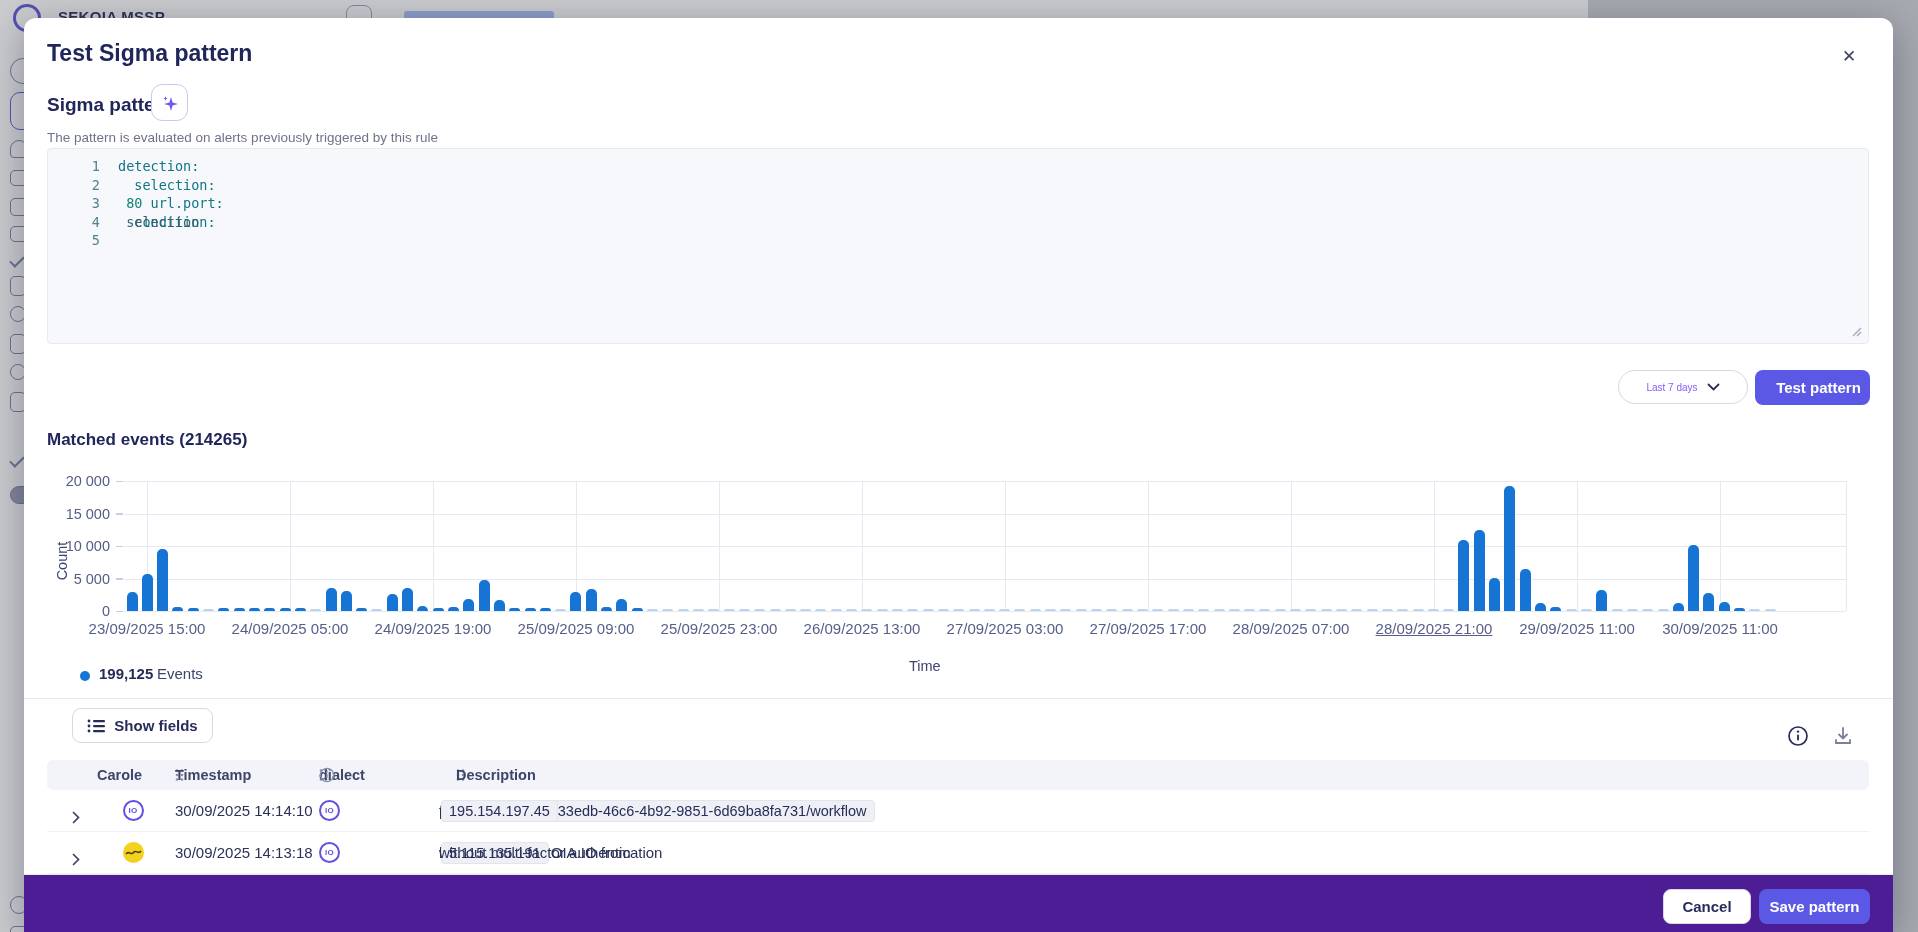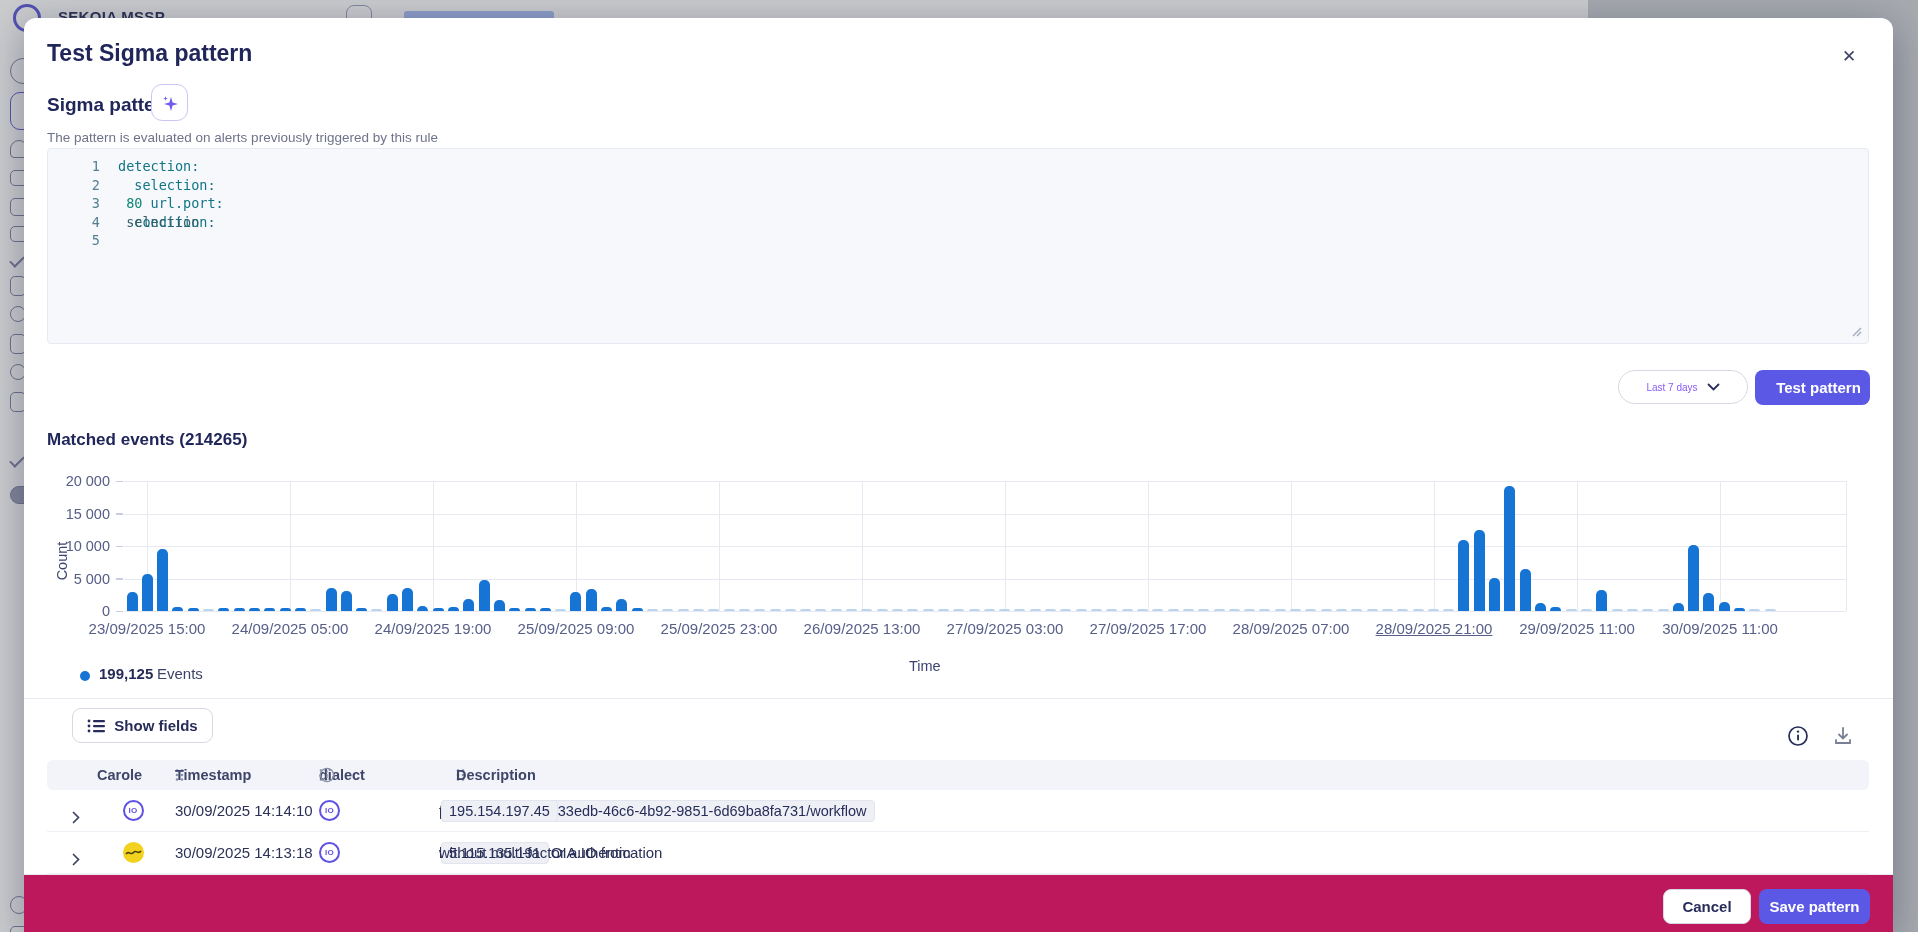--- a/index.html
+++ b/index.html
@@ -88,21 +88,21 @@
   .t-row .c3 { padding-left:6px; }
   .chip { display:inline-block; background:#eef0f6; border:1px solid #e3e5ee; border-radius:4px; padding:2px 7px; margin:0 2px;
           font-size:14.5px; color:#272d58; }
   .desc { gap:0; }
   .io-badge { width:21px; height:21px; border-radius:50%; border:2px solid #5f51e2; color:#5f51e2; font-size:8px; font-weight:700;
               display:flex; align-items:center; justify-content:center; letter-spacing:.4px; background:#fff; flex:0 0 auto; }
   .avatar { width:21px; height:21px; border-radius:50%; background:#f2d11f; flex:0 0 auto; position:relative; overflow:hidden; }
   .expander { background:transparent; border:none; cursor:pointer; width:26px; height:26px; position:static; }
 
   
-  .m-footer { left:0; top:856px; width:1869px; height:58px; background:#be185d; border-top:1px solid #e9ebf1; }
+  .m-footer { left:0; top:856px; width:1869px; height:58px; background:#4c1d95; border-top:1px solid #e9ebf1; }
   .btn-outline { border:1.5px solid #d6d9e4; border-radius:8px; background:#fff; color:#272d58; font-weight:700; font-size:15px; cursor:pointer;
                  font-family:"Liberation Sans", sans-serif; }
   .m-cancel { left:1639px; top:14px; width:88px; height:35px; }
   .m-save { left:1735px; top:14px; width:111px; height:35px; }
 </style>
 </head>
 <body>
 
 <div class="stage">
 

